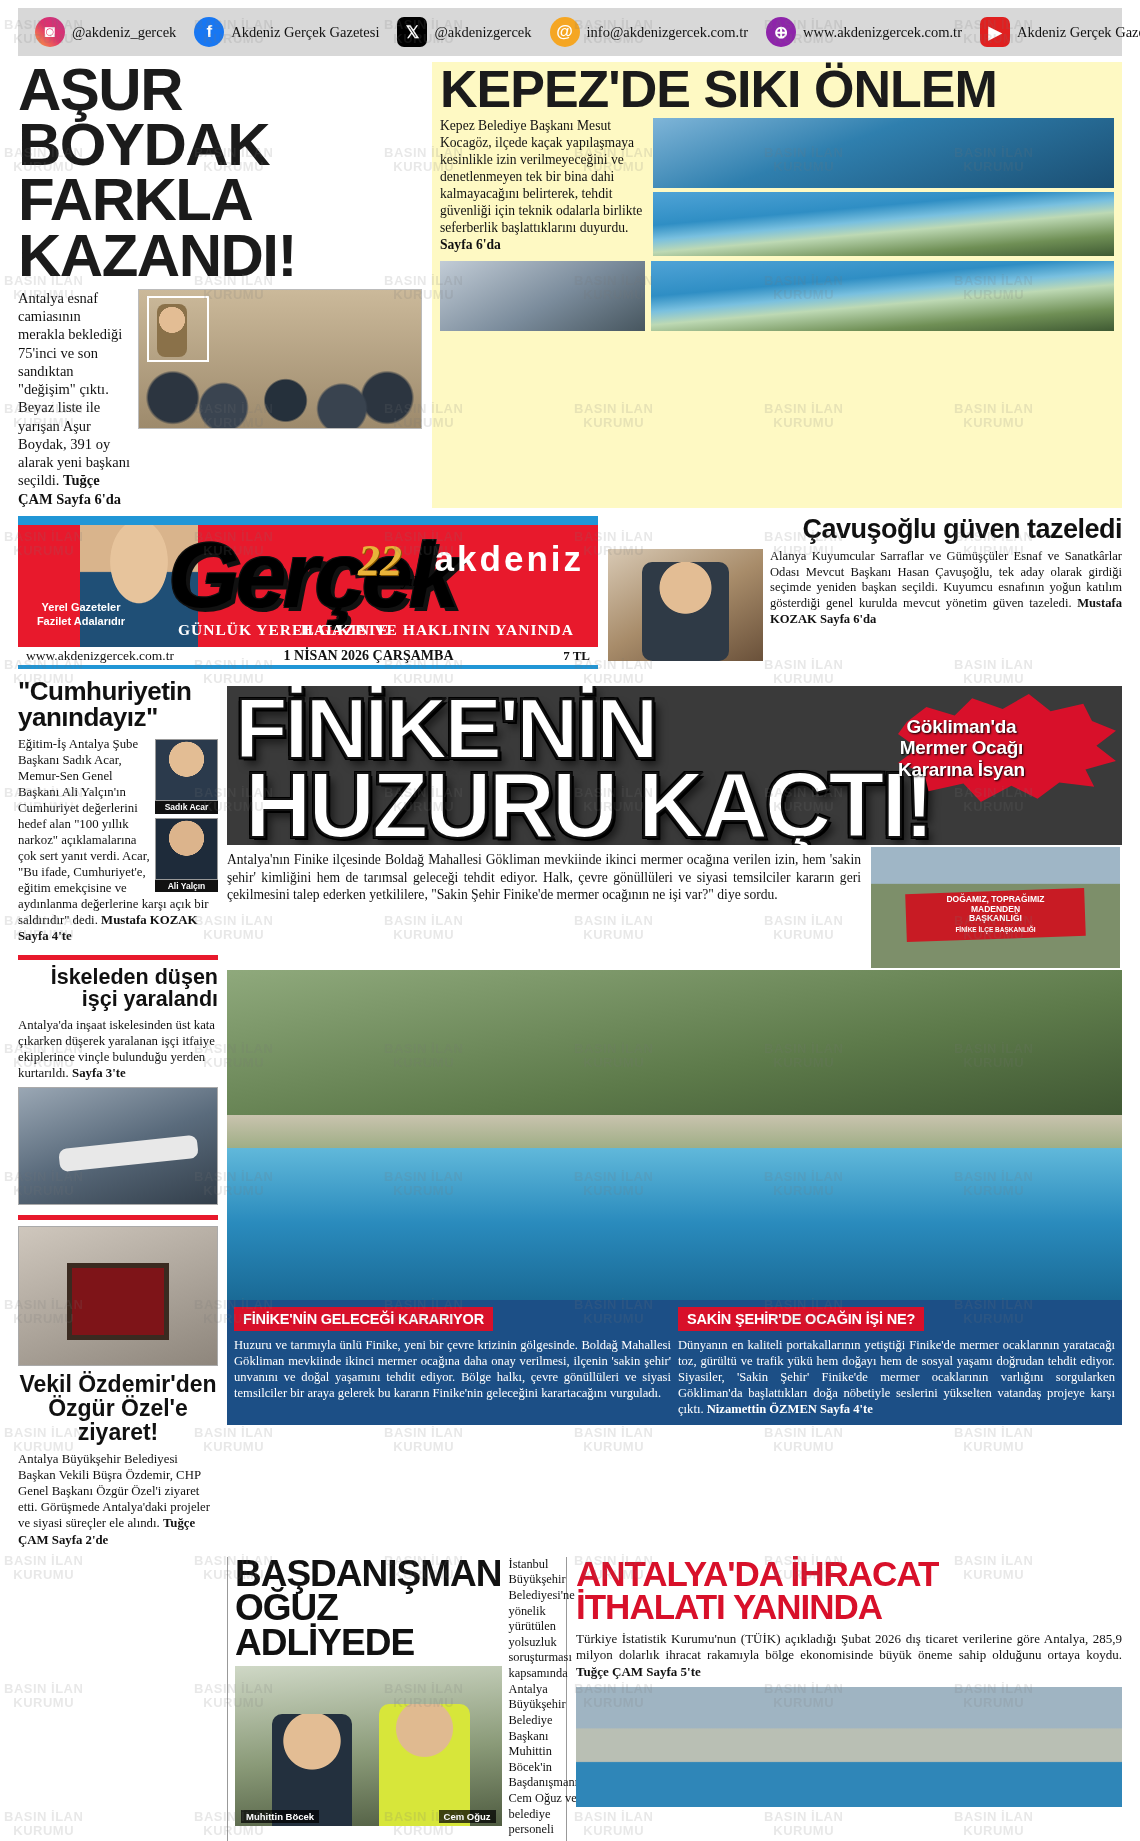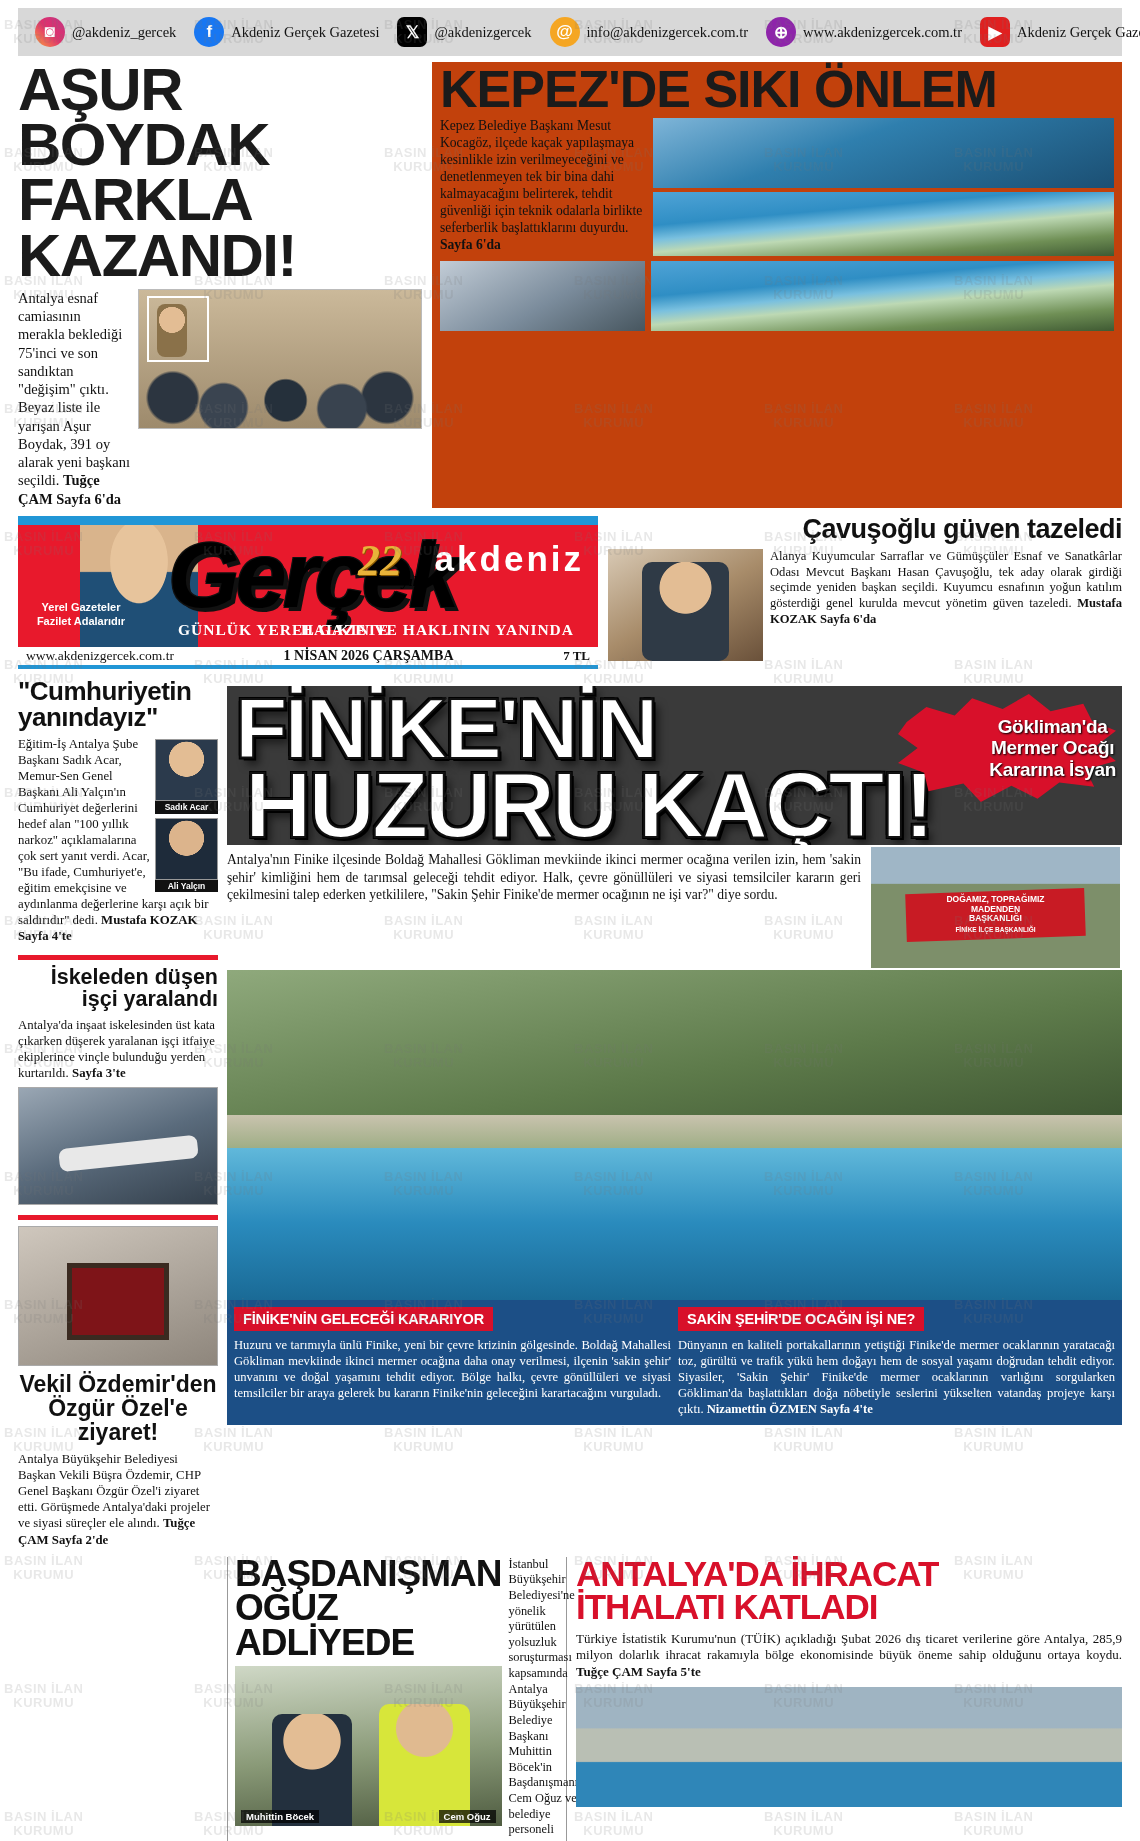--- a/index.html
+++ b/index.html
@@ -35,21 +35,21 @@
   .ico-ig { background:linear-gradient(45deg,#f9a03f,#e1306c,#c13584); }
   .ico-fb { background:#1877f2; }
   .ico-x  { background:#000; border-radius:7px; }
   .ico-at { background:#f5a623; border-radius:50%; }
   .ico-web{ background:#8e24aa; border-radius:50%; }
   .ico-yt { background:#e02020; border-radius:7px; }
 
   
   .toprow { display:flex; gap:10px; margin-top:6px; position:relative; z-index:5; }
   .colA { width:404px; }
-  .colB { flex:1; background:#c2410c; padding:4px 8px 6px 8px;}
+  .colB { flex:1; background:#fef9c3; padding:4px 8px 6px 8px;}
 
   .hl-black {
     font-family:"Liberation Sans", sans-serif; font-weight:700;
     color:#1b1b1b; line-height:.92; letter-spacing:-1.5px;
   }
   .h-asur { font-size:60px; transform:scaleX(1.0); }
   .h-kepez { font-size:52px; letter-spacing:-1px; }
 
   .lead { font-size:14.5px; line-height:1.26; text-align:left; }
   .lead b { font-weight:700; }
@@ -134,21 +134,21 @@
   .hero { position:relative; background:#3a3a3a; padding:6px 8px 0; overflow:hidden; }
   .hero-title {
     font-family:"Liberation Sans", sans-serif; font-weight:700; color:#fff;
     font-size:86px; line-height:.86; letter-spacing:-3px;
     text-shadow: 3px 3px 0 #000, -2px -2px 0 #000, 2px -2px 0 #000, -2px 2px 0 #000, 6px 7px 9px rgba(0,0,0,.55);
     -webkit-text-stroke: 2px #111;
   }
   .hero-title .l2 { display:block; margin-left:10px; font-size:92px;}
   .burst {
     position:absolute; right:6px; top:8px; width:218px; height:108px;
-    display:flex; align-items:center; justify-content:flex-end; text-align:center;
+    display:flex; align-items:center; justify-content:flex-start; text-align:center;
   }
   .burst .star {
     position:absolute; inset:0;
     background:#d8102a;
     clip-path: polygon(4% 26%,13% 12%,26% 20%,34% 4%,48% 14%,60% 0%,70% 16%,85% 9%,89% 25%,100% 34%,91% 48%,100% 62%,86% 70%,90% 86%,74% 82%,64% 97%,52% 85%,38% 100%,30% 83%,14% 90%,12% 73%,0% 64%,9% 50%,0% 37%);
   }
   .burst .btxt {
     position:relative; color:#fff; font-family:"Liberation Sans",sans-serif; font-weight:700;
     font-size:19px; line-height:1.12; text-shadow:1px 1px 2px #000; letter-spacing:-.3px;
   }
@@ -423,21 +423,21 @@
             <div class="namechip" style="left:6px;">Muhittin Böcek</div>
             <div class="namechip" style="right:6px;">Cem Oğuz</div>
           </div>
         </div>
         <div class="bas-right"><span>İstanbul Büyükşehir Belediyesi'ne yönelik yürütülen yolsuzluk soruşturması kapsamında Antalya Büyükşehir Belediye Başkanı Muhittin Böcek'in Başdanışmanı Cem Oğuz ve belediye personeli Buse K. gözaltına alınmıştı. İstanbul'a götürülen Cem Oğuz ve Buse K., ifadelerinin ardından adliyeye sevk edildi.</span> </div>
       </div>
     </div>
 
     <div class="ihr">
       <div class="ihr-h">ANTALYA'DA İHRACAT</div>
-      <div class="ihr-h">İTHALATI KATLADI</div>
+      <div class="ihr-h">İTHALATI YANINDA</div>
       <div class="ihr-tx"><span>Türkiye İstatistik Kurumu'nun (TÜİK) açıkladığı Şubat 2026 dış ticaret verilerine göre Antalya, 285,9 milyon dolarlık ihracat rakamıyla bölge ekonomisinde büyük öneme sahip olduğunu ortaya koydu. </span><b>Tuğçe ÇAM Sayfa 5'te</b></div>
       <div class="ihr-ph">
         <div class="ph-f" style="background:linear-gradient(180deg,#9fb4c2 0 34%, #b9bfb4 35% 62%, #2f86b8 63% 100%);"></div>
       </div>
     </div>
   </div>
 
   <div class="wm" id="wmLayer">
       <div style="left: 4px; top: 10px;">BASIN İLAN
 KURUMU</div>

